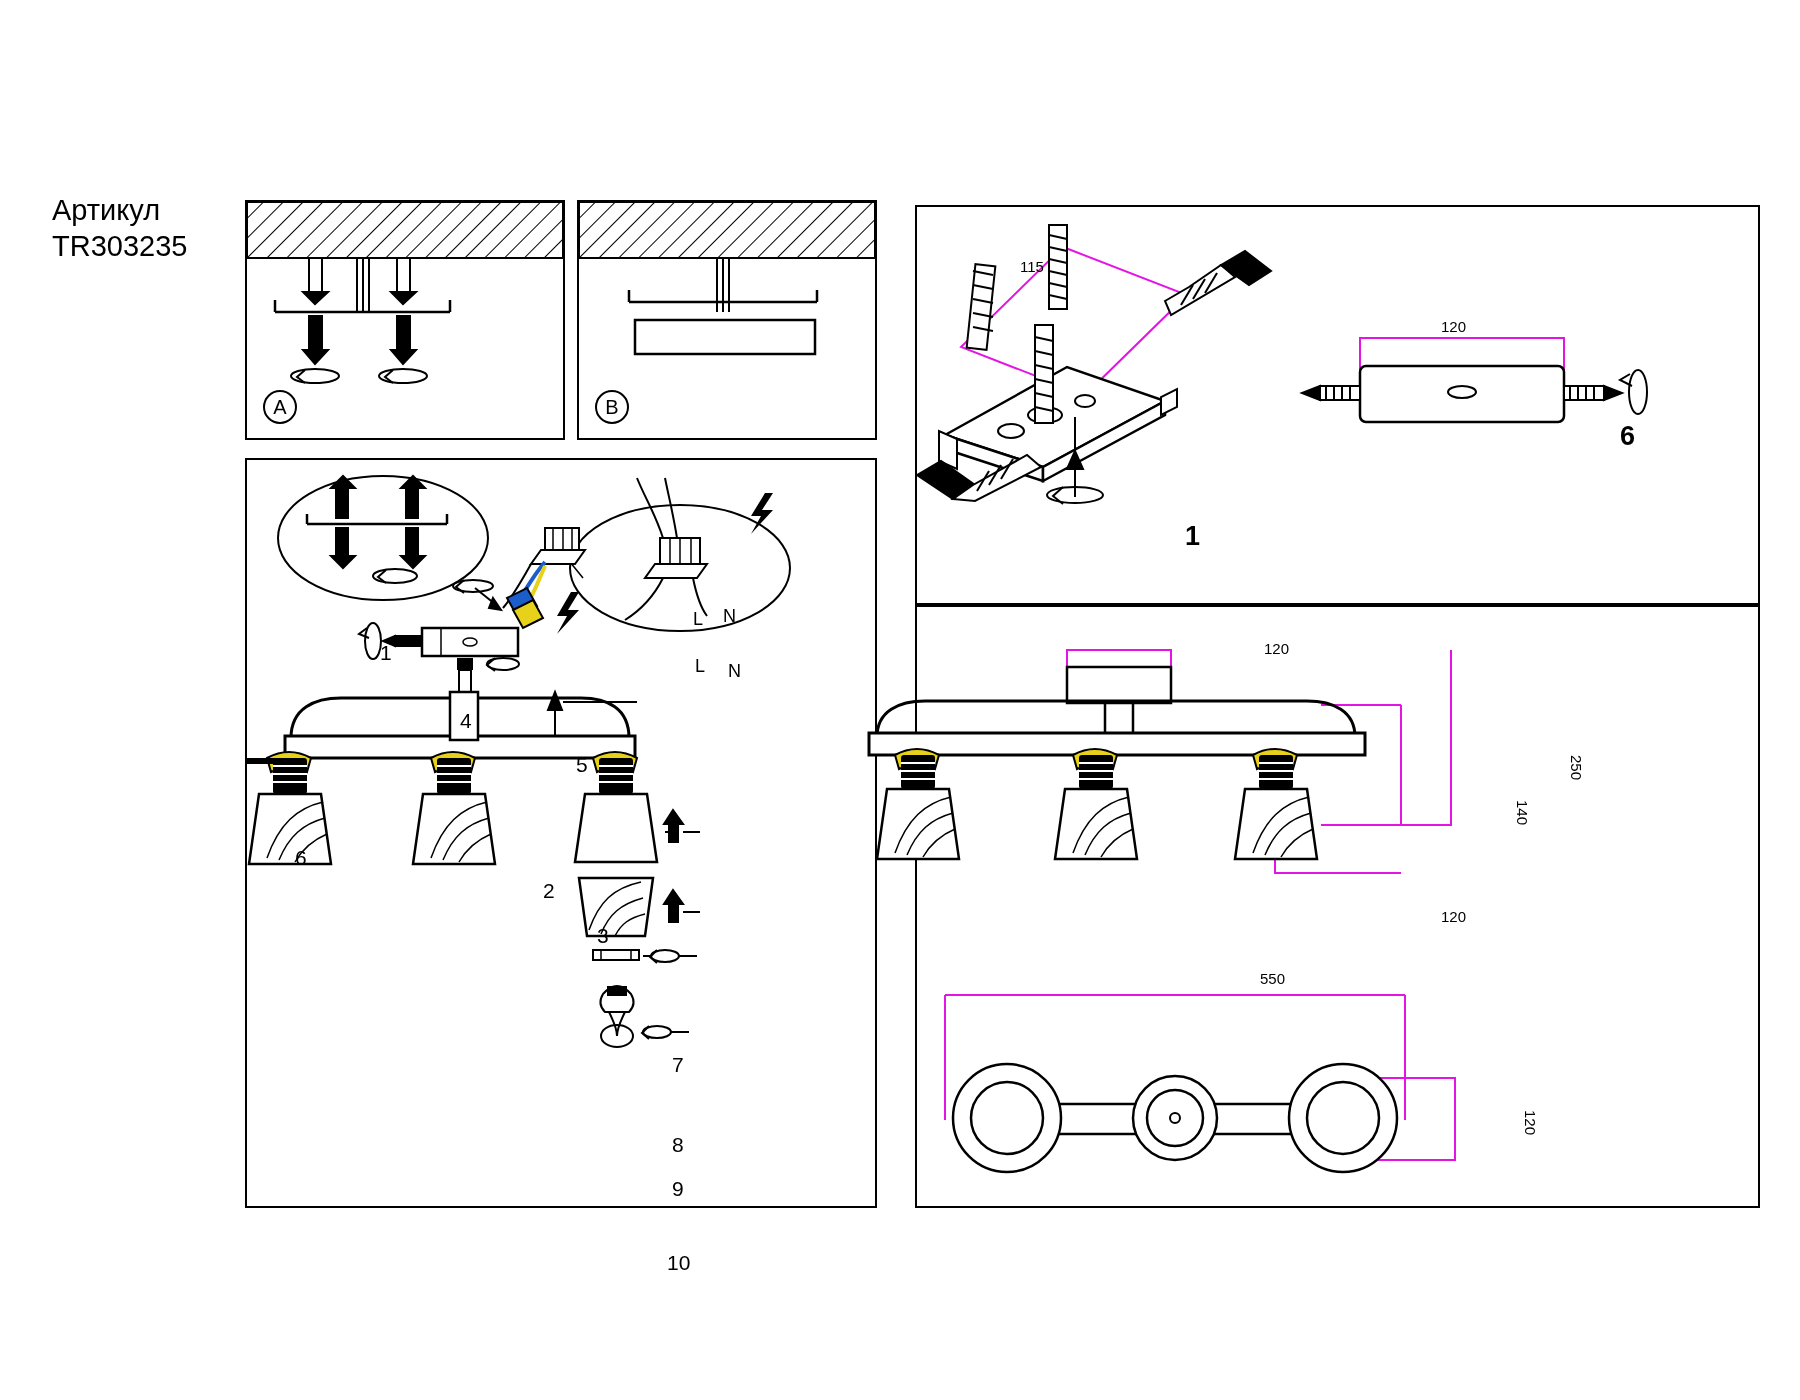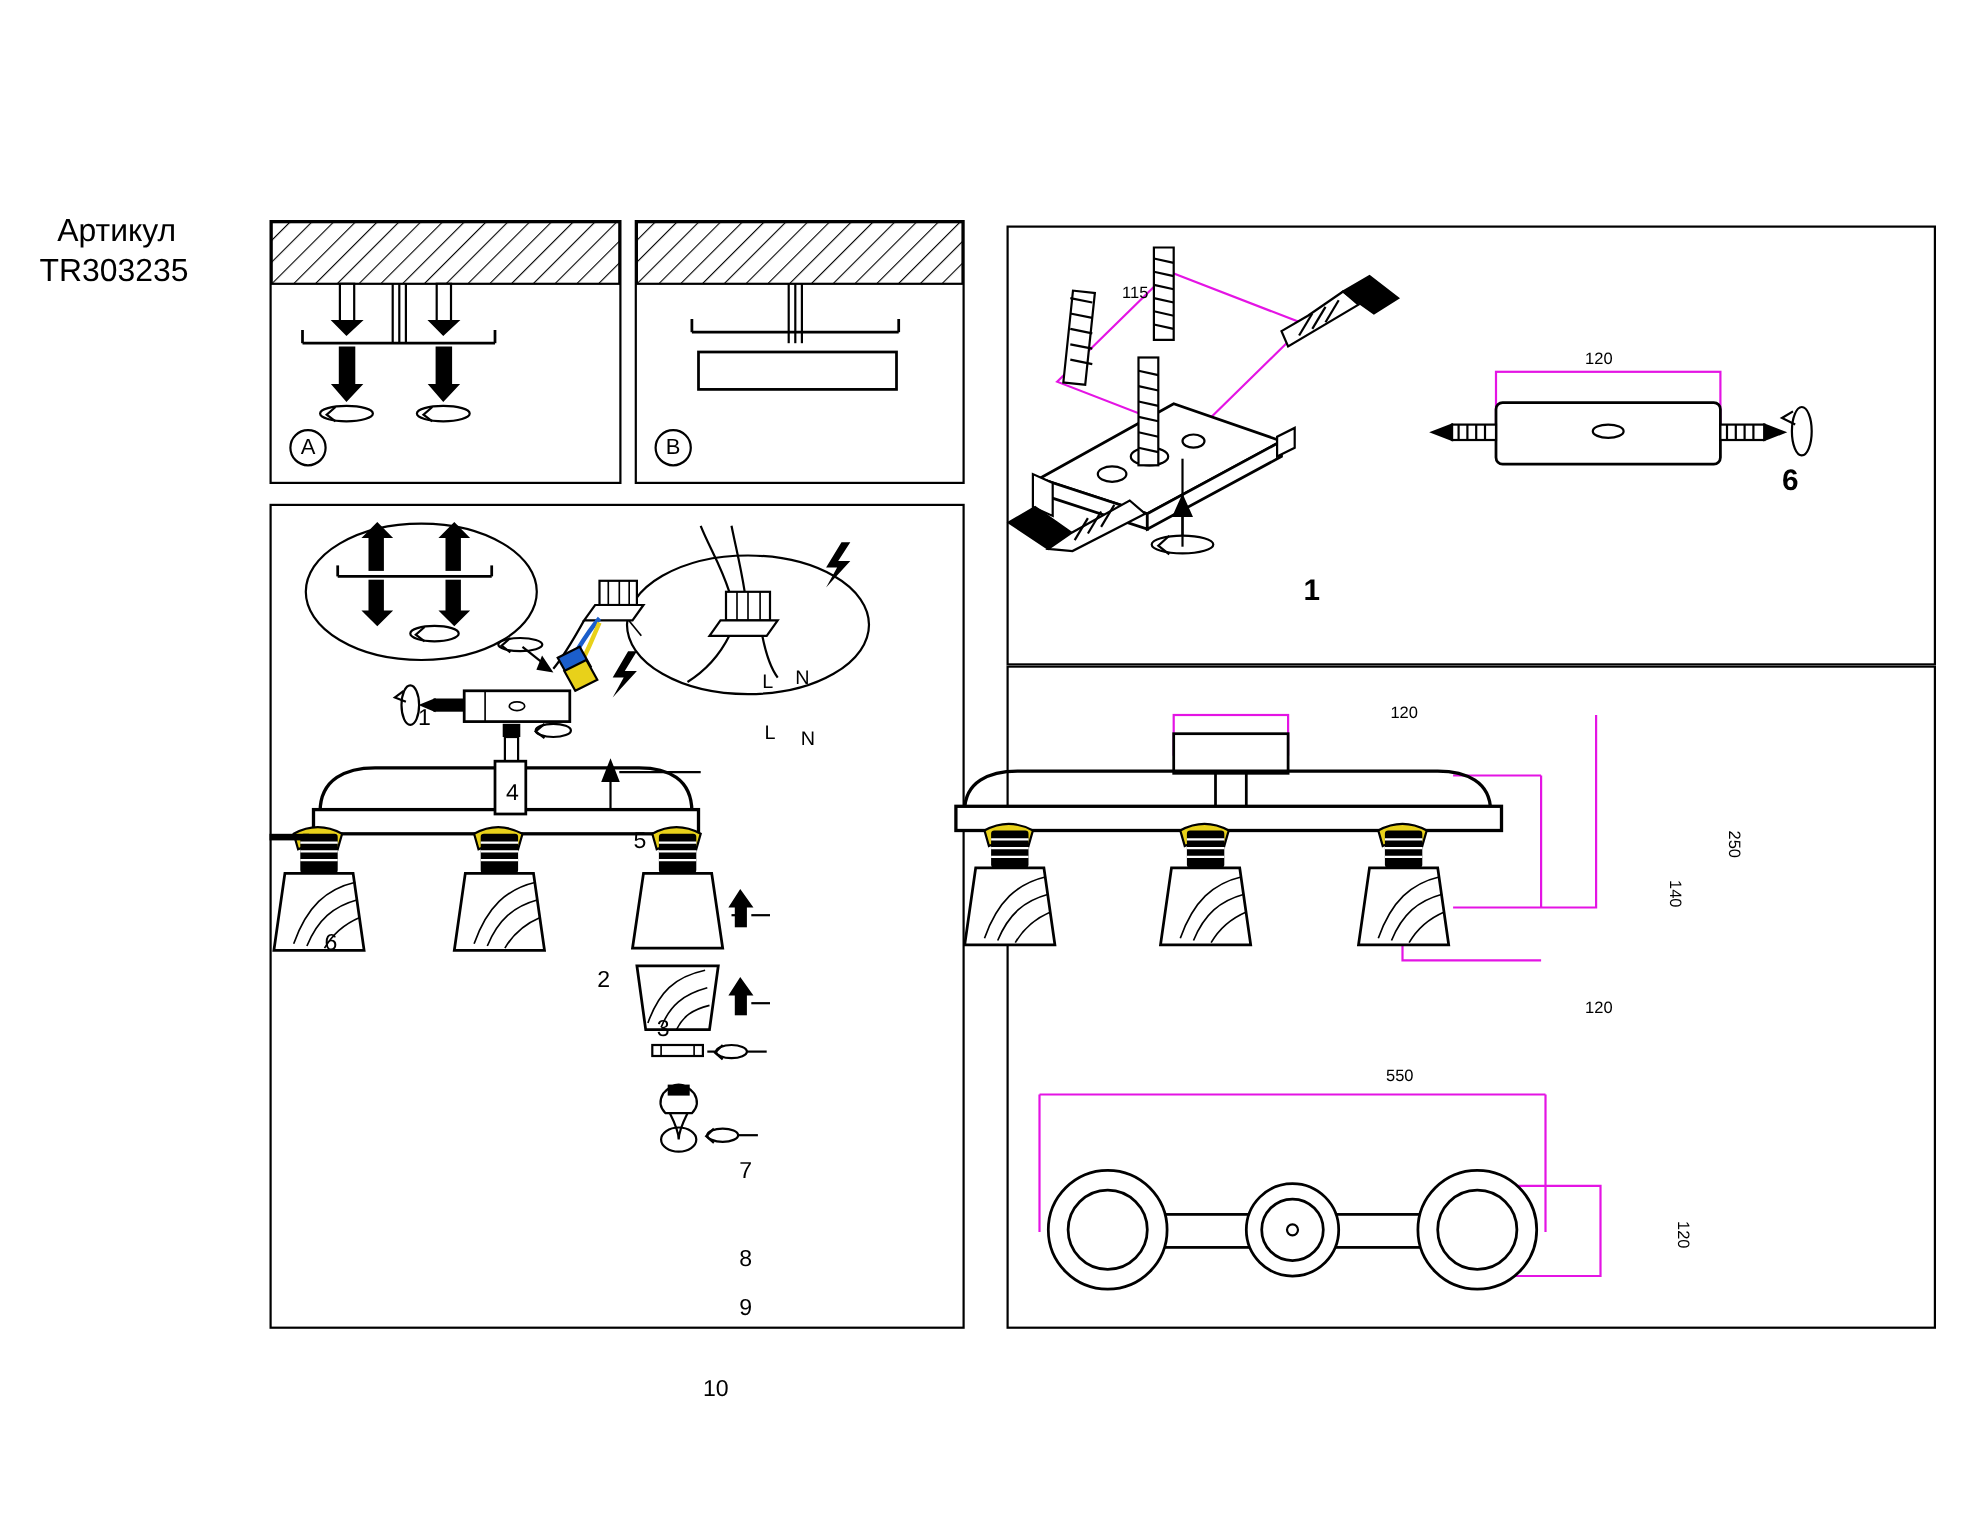--- a/index.html
+++ b/index.html
@@ -51,21 +51,21 @@
   }
   svg { position: absolute; top: 0; left: 0; overflow: visible; }
   .vrt { writing-mode: vertical-rl; text-orientation: mixed; }
 </style>
 </head>
 <body>
 
 <div id="sheet">
 
   <div class="title" style="left:52px; top:192px;">Артикул</div>
-  <div class="title" style="left:36px; top:228px;">TR303235</div>
+  <div class="title" style="left:52px; top:228px;">TR303235</div>
 
   <div class="box" style="left:245px; top:200px; width:320px; height:240px;"></div>
   <svg width="330" height="250" style="left:245px; top:200px;">
 
     <defs>
       <pattern id="hatchA" width="14" height="14" patternUnits="userSpaceOnUse" patternTransform="rotate(45)">
         <line x1="0" y1="0" x2="0" y2="14" stroke="#000" stroke-width="2"></line>
       </pattern>
     </defs>
     <rect x="2" y="2" width="316" height="56" fill="url(#hatchA)" stroke="#000" stroke-width="2"></rect>
@@ -291,21 +291,21 @@
 
       <ellipse cx="412" cy="574" rx="14" ry="6" fill="none"></ellipse>
       <path d="M404,568 L397,575 L404,581" fill="none"></path>
       <line x1="426" y1="574" x2="444" y2="574"></line>
     </g>
   </svg>
 
   <div class="label" style="left:672px; top:1052px;">7</div>
   <div class="label" style="left:672px; top:1132px;">8</div>
   <div class="label" style="left:672px; top:1176px;">9</div>
-  <div class="label" style="left:639px; top:1250px;">10</div>
+  <div class="label" style="left:667px; top:1250px;">10</div>
   <div class="label" style="left:638px; top:1005px;"></div>
   <div class="label" style="left:597px; top:923px;">3</div>
   <div class="label" style="left:543px; top:878px;">2</div>
   <div class="label" style="left:295px; top:845px;">6</div>
   <div class="label" style="left:460px; top:708px;">4</div>
   <div class="label" style="left:576px; top:752px;">5</div>
   <div class="label" style="left:380px; top:640px;">1</div>
   <div class="label" style="left:695px; top:655px; font-size:18px;">L</div>
   <div class="label" style="left:693px; top:608px; font-size:18px;">L</div>
   <div class="label" style="left:723px; top:605px; font-size:18px;">N</div>

